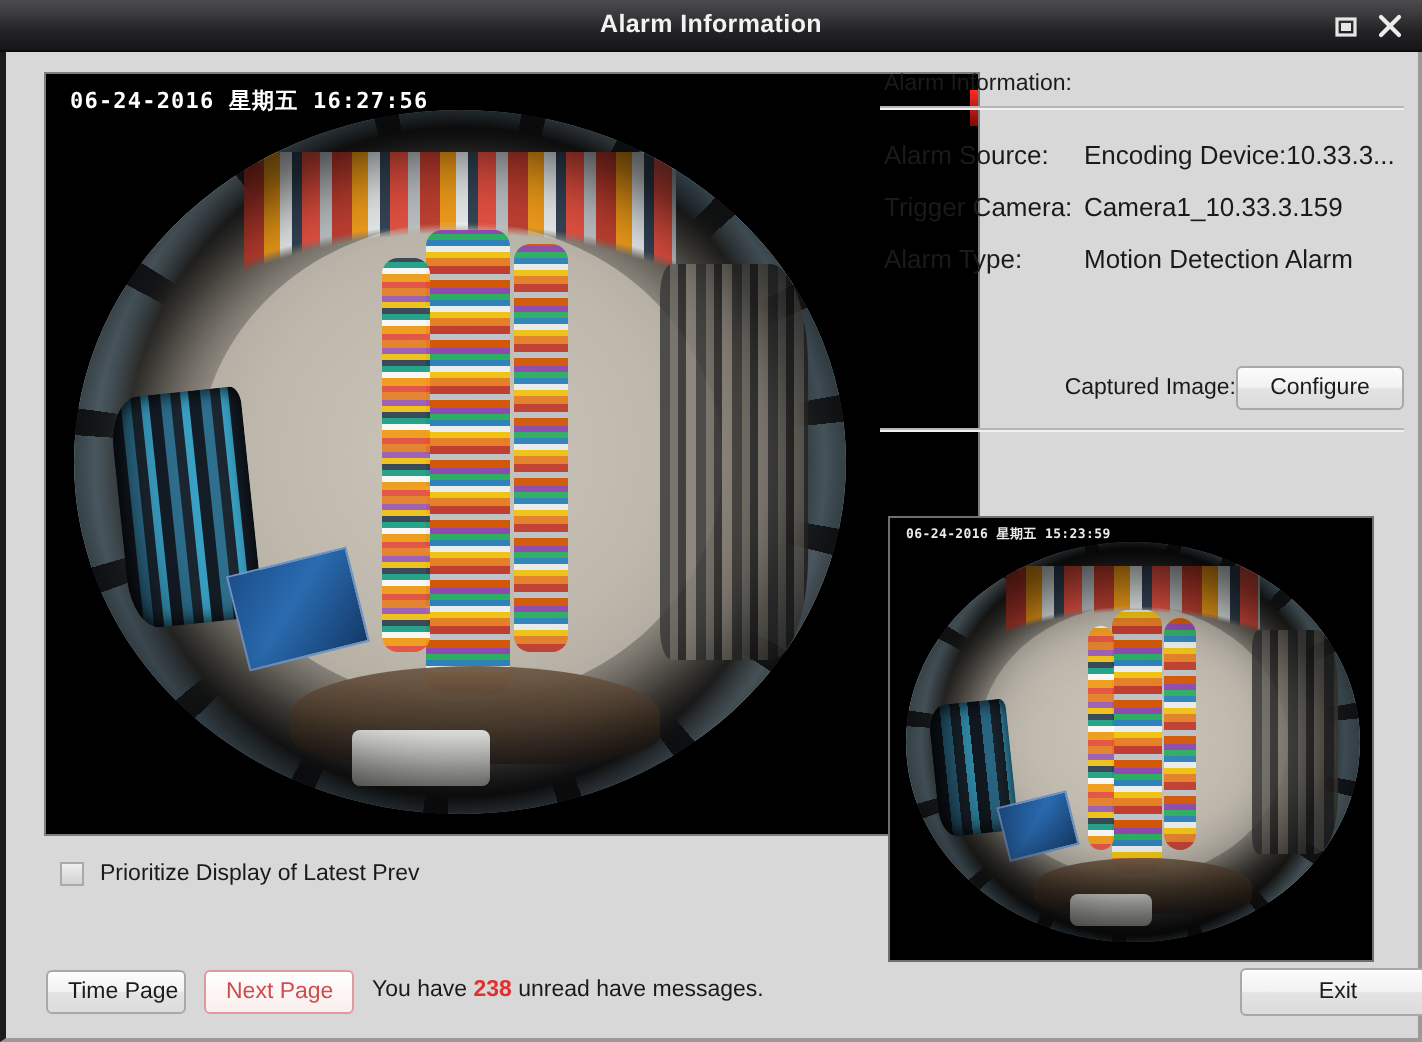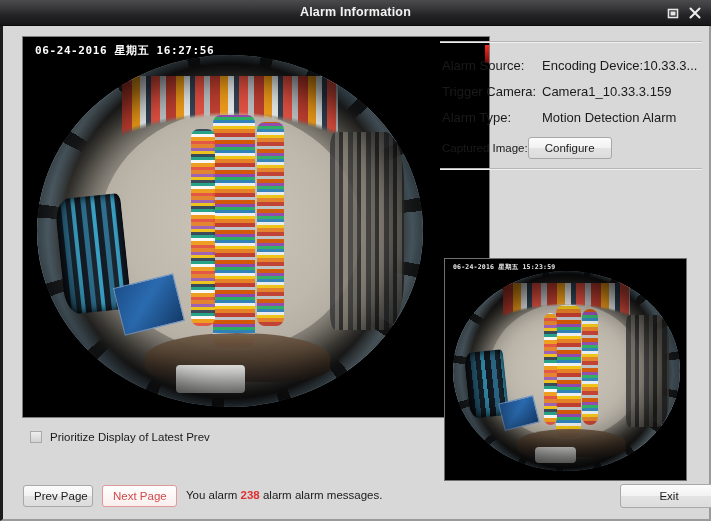--- a/index.html
+++ b/index.html
@@ -288,22 +288,22 @@
   }
   #kv-table td {
     font-size: 13px;
     color: #1a1a1a;
     padding: 5px 0 6px 2px;
     vertical-align: top;
     white-space: nowrap;
   }
   #kv-table td.k { width: 100px; }
   #cap-row {
-    margin-top: 6px;
-    display: flex; align-items: center; justify-content: flex-start;
+    margin-top: 40px;
+    display: flex; align-items: center; justify-content: flex-end;
   }
   #btn-config { width: 84px; text-align: center; padding: 4px 6px; }
   #cap-hr { margin-top: 9px; }
 
   
   #thumb {
     position: absolute; left: 4px; top: 222px;
     width: 243px; height: 223px;
     background: #000;
     border: 1px solid #6f6f6f;
@@ -364,30 +364,31 @@
         <div id="rec-marker"></div>
       </div>
     </div>
 
     <div id="chk-row">
       <div id="chk-box"></div>
       <div id="chk-label">Prioritize Display of Latest Prev</div>
     </div>
 
     <div id="bottom">
-      <div class="btn" id="btn-prev">Prev Page</div>
+      <div class="btn" id="btn-prev">Time Page</div>
       <div class="btn accent" id="btn-next">Next Page</div>
       <div id="unread">
-        <span>You alarm </span><span class="count">238</span><span> alarm alarm messages.</span>
+        <span>You have </span><span class="count">238</span><span> unread have messages.</span>
       </div>
       <div class="btn" id="btn-exit">Exit</div>
     </div>
 
     <div id="info-panel">
 
+      <div class="sec-title">Alarm Information:</div>
       <div class="hr"></div>
 
       <table id="kv-table">
         <tbody>
             <tr>
           <td class="k">Alarm Source:</td>
           <td class="v">Encoding Device:10.33.3...</td>
         </tr>
         <tr>
           <td class="k">Trigger Camera:</td>

